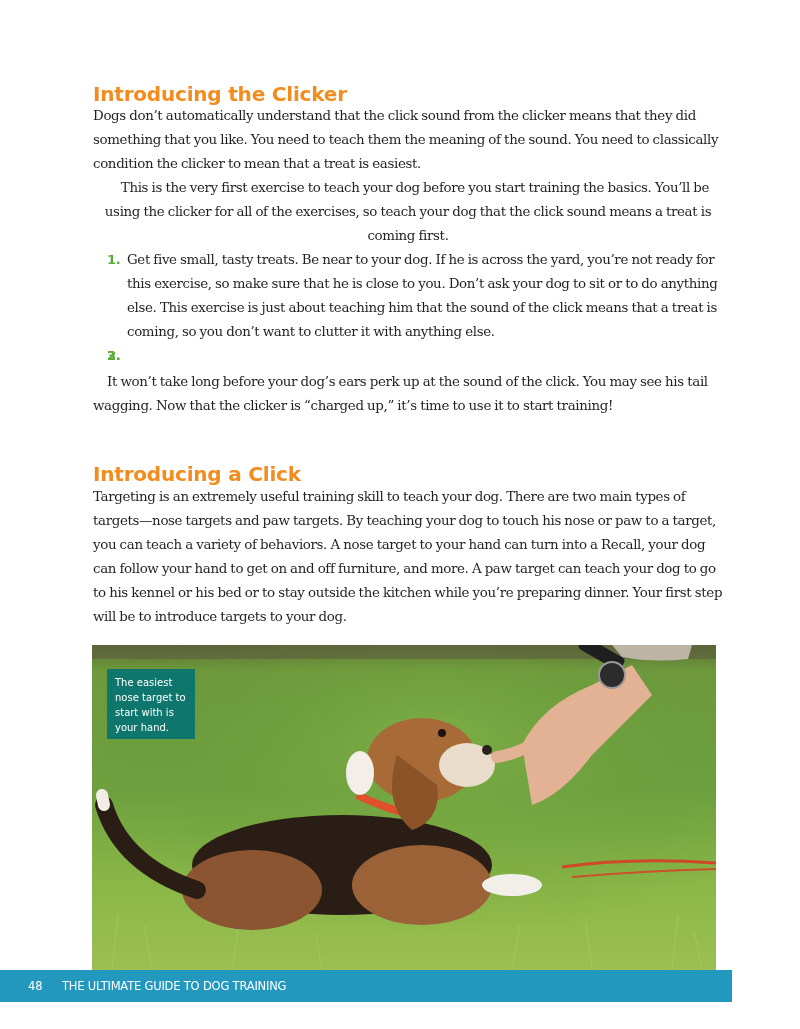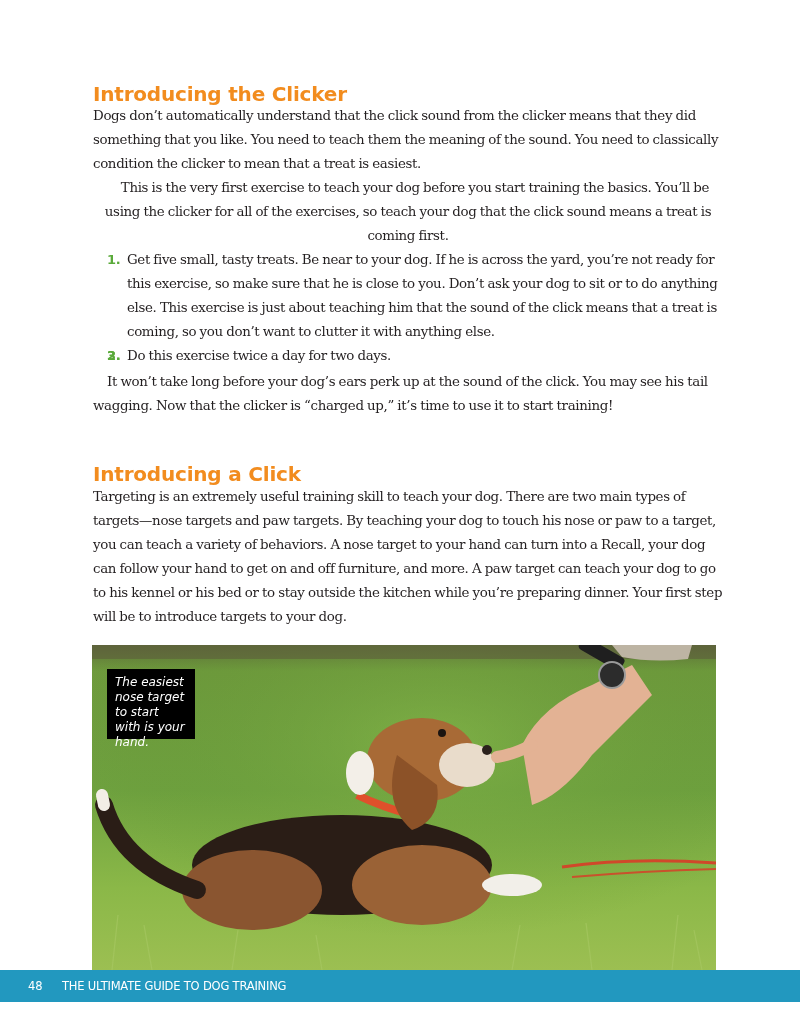--- a/index.html
+++ b/index.html
@@ -28,25 +28,25 @@
       font-family: "DejaVu Sans", sans-serif; font-weight: bold;
       color: #5aaa3a; font-size: 13px;
     }
     .photo {
       position: absolute; left: 92px; top: 645px; width: 624px; height: 325px;
       overflow: hidden;
     }
     .photo svg { display: block; }
     .caption {
       position: absolute; left: 15px; top: 24px; width: 88px; height: 70px;
-      background: #000000; color: #ffffff; padding: 6px 8px 4px 8px; box-sizing: border-box;
-      font-family: "DejaVu Sans", sans-serif; font-size: 12px; line-height: 15px; font-style: italic;
+      background: #0f766e; color: #ffffff; padding: 6px 8px 4px 8px; box-sizing: border-box;
+      font-family: "DejaVu Sans", sans-serif; font-size: 10px; line-height: 15px;
     }
     .footer {
-      position: absolute; left: 0; top: 970px; width: 800px; height: 32px;
+      position: absolute; left: 0; top: 970px; width: 732px; height: 32px;
       background: #2298bf; color: #ffffff;
       font-family: "DejaVu Sans", sans-serif; font-size: 11.5px;
       display: flex; align-items: center;
     }
     .footer .page-num { margin-left: 28px; width: 34px; }
     .footer .book-title { letter-spacing: -0.2px; }
   </style>
 </head>
 <body>
 
@@ -57,21 +57,20 @@
 <ol class="list" style="top:248px;">
   <li>
     <span class="num">1.</span>
     <span>Get five small, tasty treats. Be near to your dog. If he is across the yard, you’re not ready for this exercise, so make sure that he is close to you. Don’t ask your dog to sit or to do anything else. This exercise is just about teaching him that the sound of the click means that a treat is coming, so you don’t want to clutter it with anything else.</span>
   </li>
   <li>
     <span class="num">2.</span>
   </li>
   <li>
     <span class="num">3.</span>
-    <span>Do this exercise twice a day for two days.</span>
   </li>
 </ol>
 
 <p class="para indent" style="top:370px;">It won’t take long before your dog’s ears perk up at the sound of the click. You may see his tail wagging. Now that the clicker is “charged up,” it’s time to use it to start training!</p>
 
 <h2 class="heading" style="top:462px;">Introducing a Click</h2>
 <p class="para" style="top:485px;">Targeting is an extremely useful training skill to teach your dog. There are two main types of targets—nose targets and paw targets. By teaching your dog to touch his nose or paw to a target, you can teach a variety of behaviors. A nose target to your hand can turn into a Recall, your dog can follow your hand to get on and off furniture, and more. A paw target can teach your dog to go to his kennel or his bed or to stay outside the kitchen while you’re preparing dinner. Your first step will be to introduce targets to your dog.</p>
 
 <div class="photo">
   <svg width="624" height="325" viewBox="0 0 624 325">

